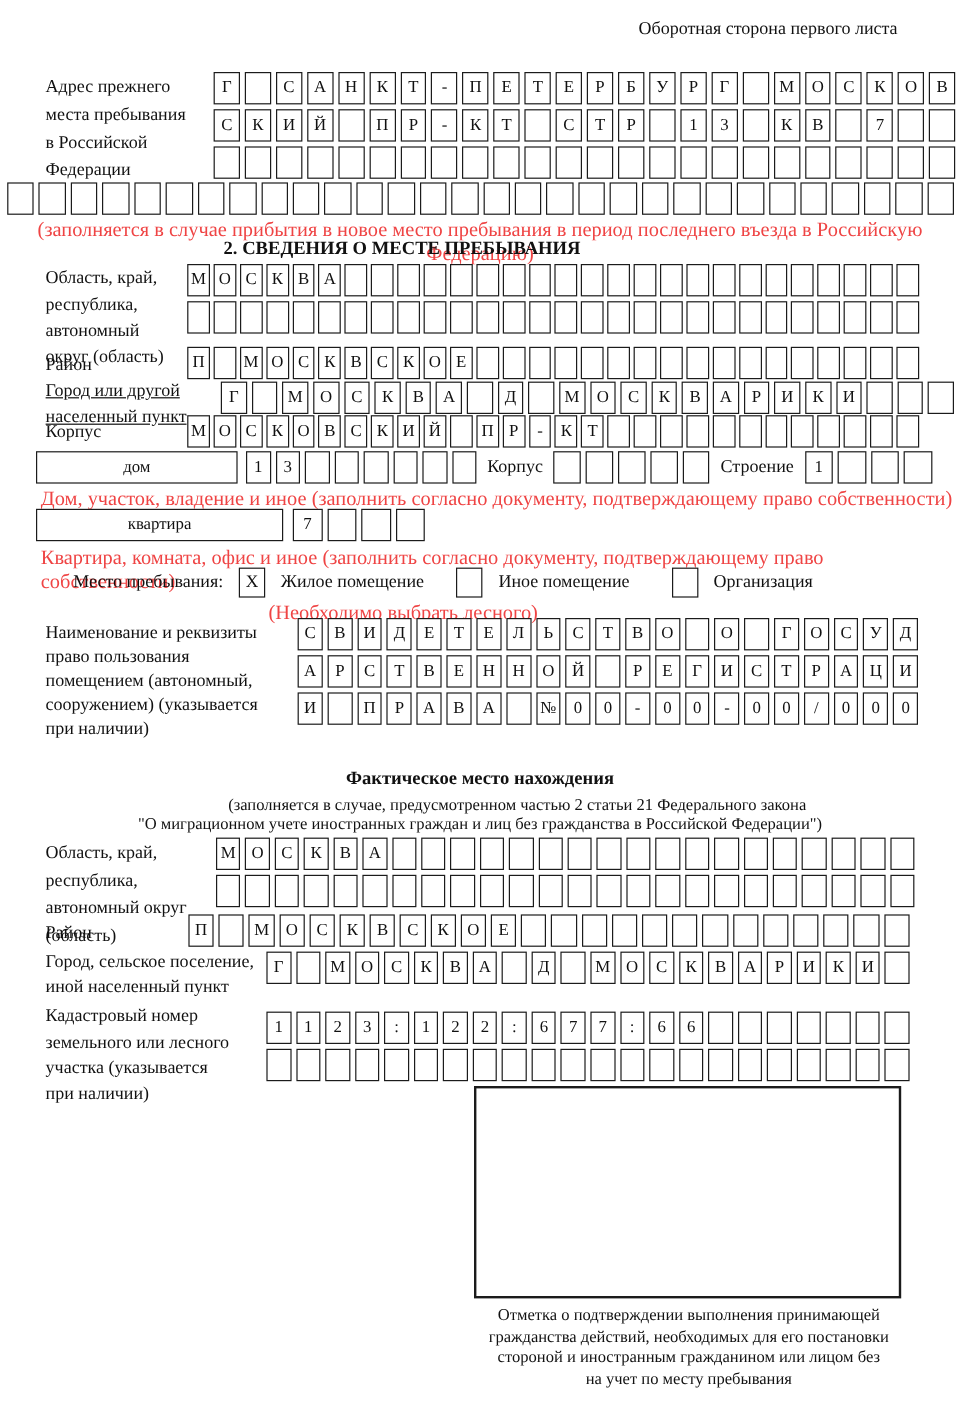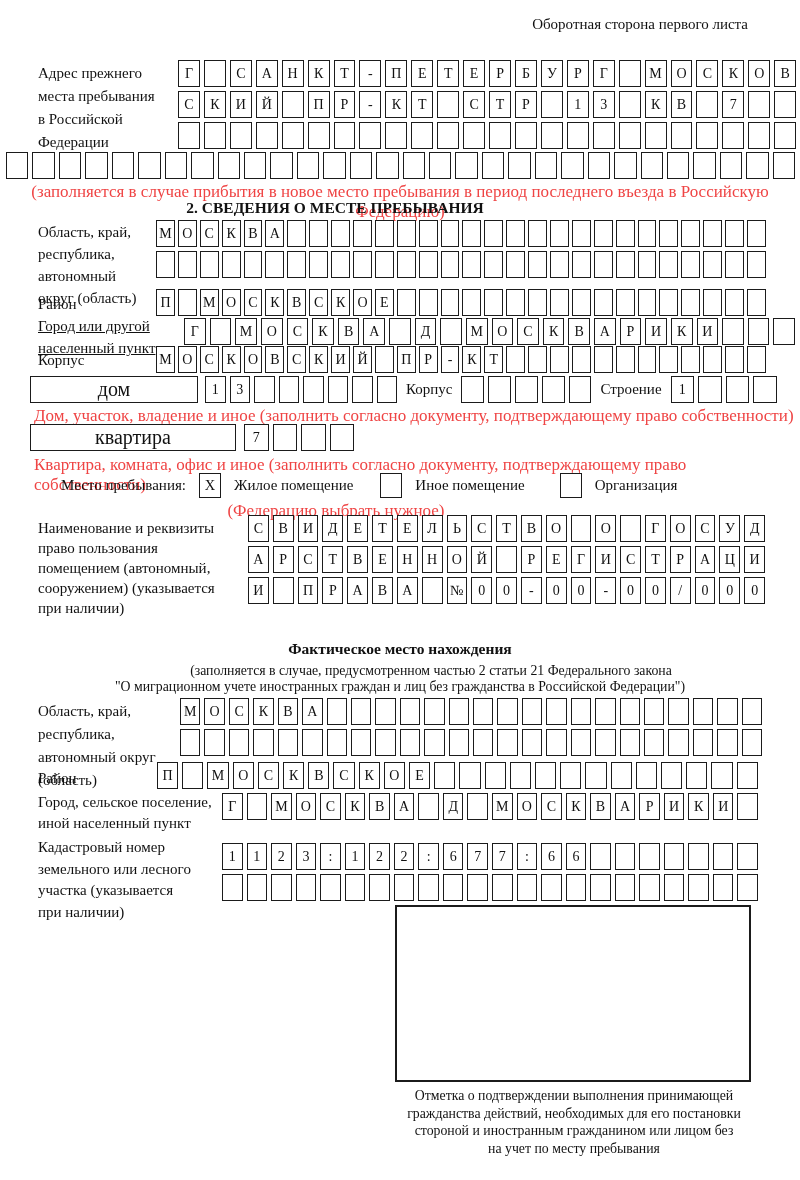--- a/index.html
+++ b/index.html
@@ -16,21 +16,21 @@
   .cells{display:flex;gap:4px;height:27px;}
   .cells.tight{gap:3px;}
   .cells.mb{margin-bottom:4px;}
   .cell{
     flex:1;border:1.6px solid #1b1b1b;box-sizing:border-box;
     display:flex;align-items:center;justify-content:center;
     font-size:14px;line-height:1;background:#fff;
   }
   .labelbox{
     border:1.6px solid #1b1b1b;box-sizing:border-box;height:27px;
-    display:flex;align-items:center;justify-content:center;font-size:20px;background:#fff;
+    display:flex;align-items:center;justify-content:center;font-size:14px;background:#fff;
   }
   .inline-label{font-size:15px;line-height:27px;white-space:nowrap;}
   .hrow{display:flex;align-items:flex-start;}
   .checkbox{
     width:22px;height:25px;border:1.6px solid #1b1b1b;box-sizing:border-box;
     display:flex;align-items:center;justify-content:center;font-size:14.5px;background:#fff;
   }
   .stay{display:flex;align-items:center;gap:13px;font-size:15px;margin-left:23px;}
   .stampbox{border:2px solid #1b1b1b;box-sizing:border-box;background:#fff;}
   .stampcap{font-size:13.8px;line-height:17.5px;text-align:center;}
@@ -372,21 +372,21 @@
 
   <div class="abs stay" style="top:473px;left:38px;">
     <span>Место пребывания:</span>
     <span class="checkbox">X</span>
     <span>Жилое помещение</span>
     <span class="checkbox" style="margin-left:14px;"></span>
     <span>Иное помещение</span>
     <span class="checkbox" style="margin-left:22px;"></span>
     <span>Организация</span>
   </div>
-  <div class="abs caption center" style="top:501px;left:0;width:672px;">(Федерацию выбрать нужное)</div>
+  <div class="abs caption center" style="top:501px;left:0;width:672px;">(Необходимо выбрать лесного)</div>
 
   <div class="abs label" style="top:518px;left:38px;width:210px;line-height:20px;">
       <div class="line">Наименование и реквизиты</div>
       <div class="line">право пользования</div>
       <div class="line">помещением (автономный,</div>
       <div class="line">сооружением) (указывается</div>
       <div class="line">при наличии)</div>
     </div>
   <div class="abs" style="top:515px;left:248px;width:517px;">
     <div class="cells mb">

